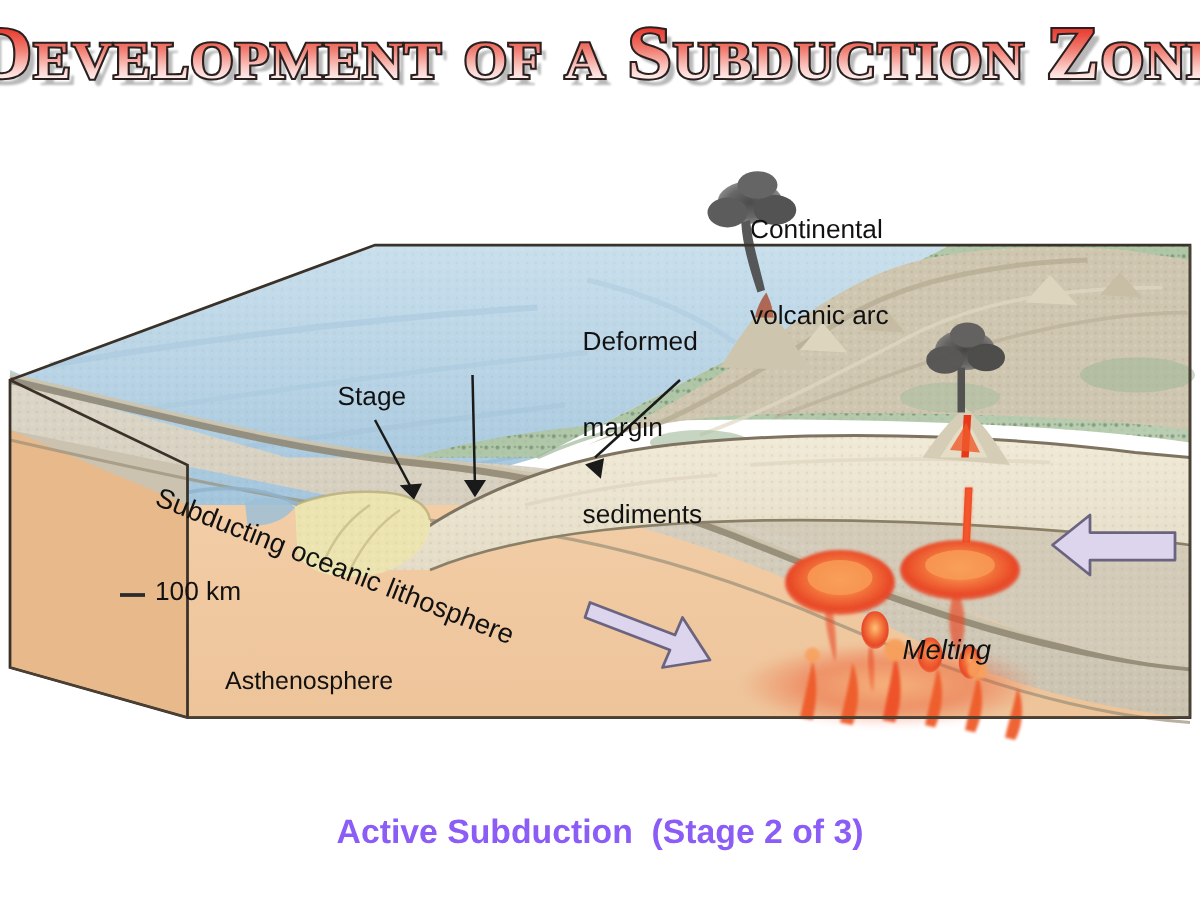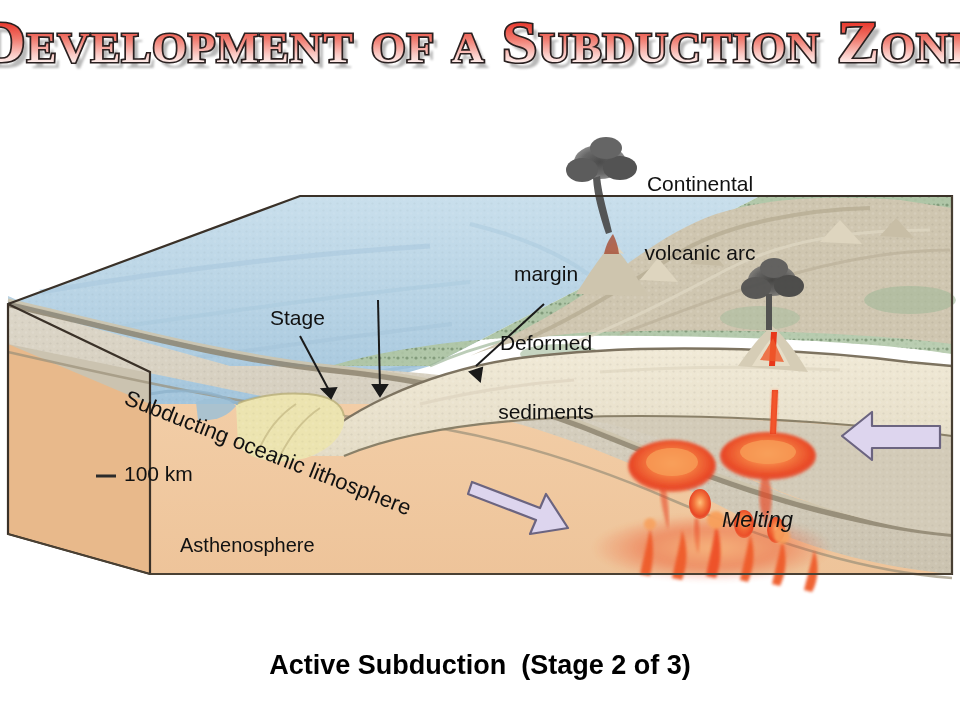--- a/index.html
+++ b/index.html
@@ -26,26 +26,26 @@
     color:transparent;
   }
 
   
   #diagram{position:absolute;left:0;top:104px;width:960px;height:540px;}
   #diagram svg{display:block;}
 
   
   .lbl{position:absolute;color:#111;font-family:"Liberation Sans",sans-serif;
        font-size:21px;line-height:23px;white-space:pre;}
-  .lbl.c{text-align:center;}
+  .lbl.c{text-align:left;}
 
   
   #caption{position:absolute;left:0;top:650px;width:960px;text-align:center;
            font-family:"Liberation Sans",sans-serif;font-weight:bold;
-           font-size:27px;color:#000000;white-space:pre;}
+           font-size:27px;color:#8b5cf6;white-space:pre;}
 </style>
 </head>
 <body>
 
 <div id="stage">
 
   <div id="title-block">
     <div class="wa wa-shadow">Development of a Subduction Zone</div>
     <div class="wa wa-outline">Development of a Subduction Zone</div>
     <div class="wa wa-fill">Development of a Subduction Zone</div>
@@ -337,22 +337,22 @@
       </g>
     </svg>
 
     <div class="lbl c" style="left:600px;top:22px;width:200px;">
       <div>Continental</div>
       <div>volcanic arc</div>
     </div>
 
 
     <div class="lbl c" style="left:466px;top:112px;width:160px;">
+      <div>Deformed</div>
       <div>margin</div>
-      <div>Deformed</div>
       <div>sediments</div>
     </div>
 
     <div class="lbl" style="left:270px;top:202px;">Stage</div>
 
     <div class="lbl" style="left:130px;top:282px;transform:rotate(21.5deg);transform-origin:left top;font-size:22px;">Subducting oceanic lithosphere</div>
 
     <div class="lbl" style="left:124px;top:358px;">100 km</div>
 
     <div class="lbl" style="left:180px;top:430px;font-size:20px;">Asthenosphere</div>

